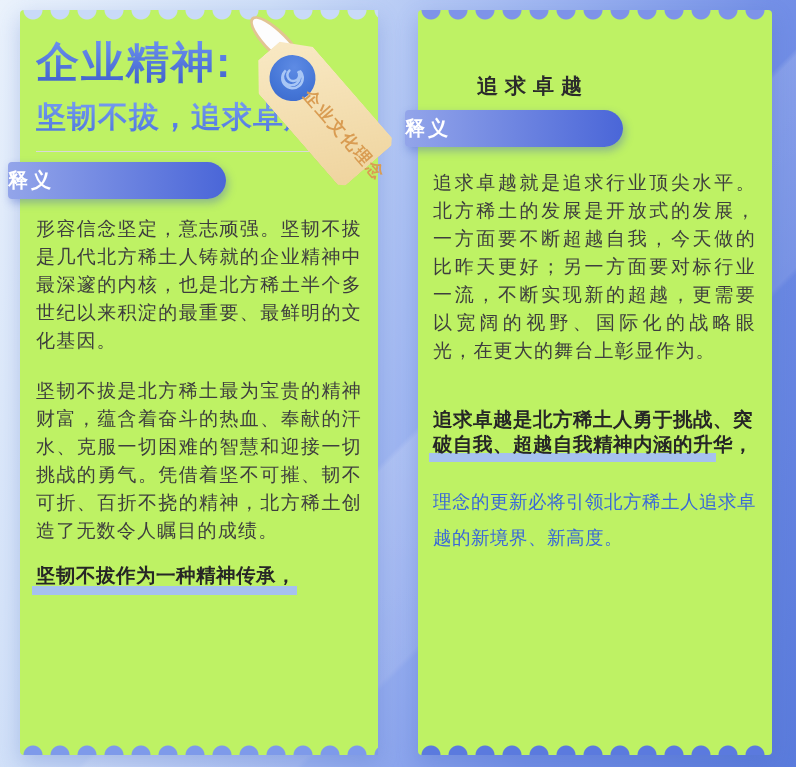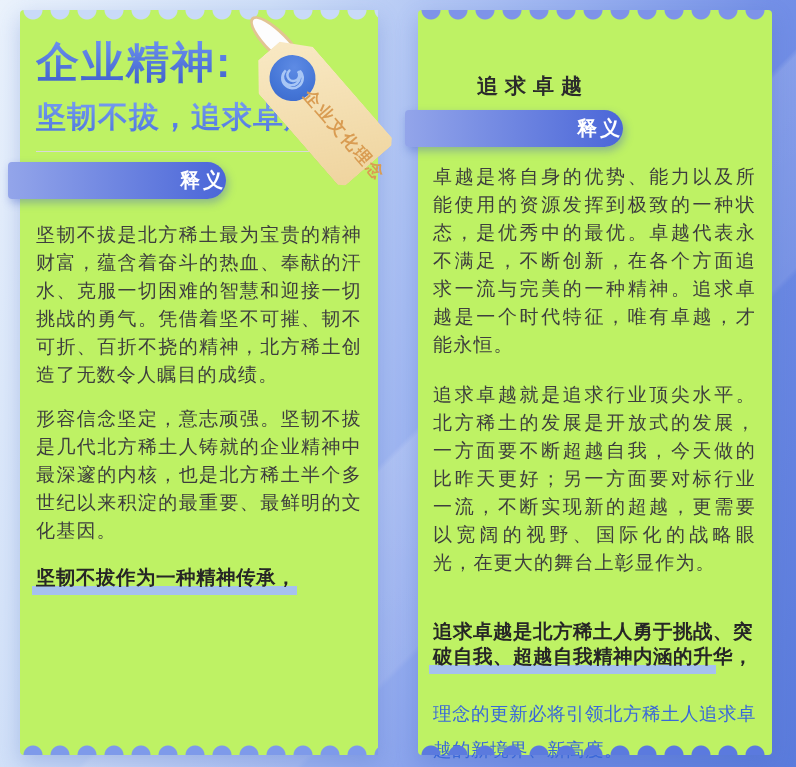--- a/index.html
+++ b/index.html
@@ -50,35 +50,35 @@
     font-size:21px; font-weight:bold; color:#2b2b2b; letter-spacing:7px; padding-left:44px;
   }
   .card-left .section-heading{ margin-top:12px; }
   .card-right .section-heading{ margin-top:62px; }
 
   .pill{
     margin-top:10px; margin-left:-28px; width:218px; height:37px;
     background:linear-gradient(90deg,#93A5EA 0%,#4A66D8 100%);
     border-radius:4px 19px 19px 4px;
     box-shadow:2px 4px 9px rgba(60,90,200,.38);
-    display:flex; align-items:center; justify-content:flex-end;
+    display:flex; align-items:center; justify-content:flex-start;
   }
   .pill-label{ color:#ffffff; font-size:20px; font-weight:bold; letter-spacing:3px; }
 
   .body-para{
     font-size:19px; line-height:28px; letter-spacing:1.2px; color:#3e3e3e;
     text-align:justify;
   }
   .para-first{ margin-top:16px; }
   .para-next{ margin-top:22px; }
 
   .emphasis{
     font-size:19.5px; font-weight:bold; color:#262626; letter-spacing:.5px; line-height:25px;
   }
-  .card-left .emphasis{ margin-top:20px; }
+  .card-left .emphasis{ margin-top:20px;font-family:Liberation Mono, monospace; }
   .card-right .emphasis{ margin-top:42px; }
   .highlight-bar{ height:9px; background:#A6C1EF; margin:-4px 0 0 -4px; }
   .bar-left{ width:265px; }
   .bar-right{ width:287px; }
 
   .conclusion{
     margin-top:22px; font-size:18.5px; line-height:36px; letter-spacing:.5px;
     color:#3A68D8; font-weight:500;
   }
 
@@ -111,32 +111,31 @@
 </head>
 <body>
 
 <div class="card card-left">
   <div class="main-title">企业精神:</div>
   <div class="sub-title">坚韧不拔，追求卓越。</div>
   <div class="divider"></div>
   <div class="pill">
     <span class="pill-label">释义</span>
   </div>
+  <div class="body-para para-first">形容信念坚定，意志顽强。坚韧不拔是几代北方稀土人铸就的企业精神中最深邃的内核，也是北方稀土半个多世纪以来积淀的最重要、最鲜明的文化基因。</div>
   <div class="body-para para-next">坚韧不拔是北方稀土最为宝贵的精神财富，蕴含着奋斗的热血、奉献的汗水、克服一切困难的智慧和迎接一切挑战的勇气。凭借着坚不可摧、韧不可折、百折不挠的精神，北方稀土创造了无数令人瞩目的成绩。</div>
-  <div class="body-para para-first">形容信念坚定，意志顽强。坚韧不拔是几代北方稀土人铸就的企业精神中最深邃的内核，也是北方稀土半个多世纪以来积淀的最重要、最鲜明的文化基因。</div>
   <div class="emphasis">坚韧不拔作为一种精神传承，</div>
   <div class="highlight-bar bar-left"></div>
 </div>
 
 <div class="card card-right">
   <div class="section-heading">追求卓越</div>
   <div class="pill">
     <span class="pill-label">释义</span>
   </div>
-  <div class="body-para para-first">卓越是将自身的优势、能力以及所能使用的资源发挥到极致的一种状态，是优秀中的最优。卓越代表永不满足，不断创新，在各个方面追求一流与完美的一种精神。追求卓越是一个时代特征，唯有卓越，才能永恒。</div>
   <div class="body-para para-next">追求卓越就是追求行业顶尖水平。北方稀土的发展是开放式的发展，一方面要不断超越自我，今天做的比昨天更好；另一方面要对标行业一流，不断实现新的超越，更需要以宽阔的视野、国际化的战略眼光，在更大的舞台上彰显作为。</div>
   <div class="emphasis">追求卓越是北方稀土人勇于挑战、突破自我、超越自我精神内涵的升华，</div>
   <div class="highlight-bar bar-right"></div>
   <div class="conclusion">理念的更新必将引领北方稀土人追求卓越的新境界、新高度。</div>
 </div>
 
 <div class="tag-string"></div>
 <div class="tag-wrap">
   <div class="tag-body"></div>
   <div class="tag-hole">

